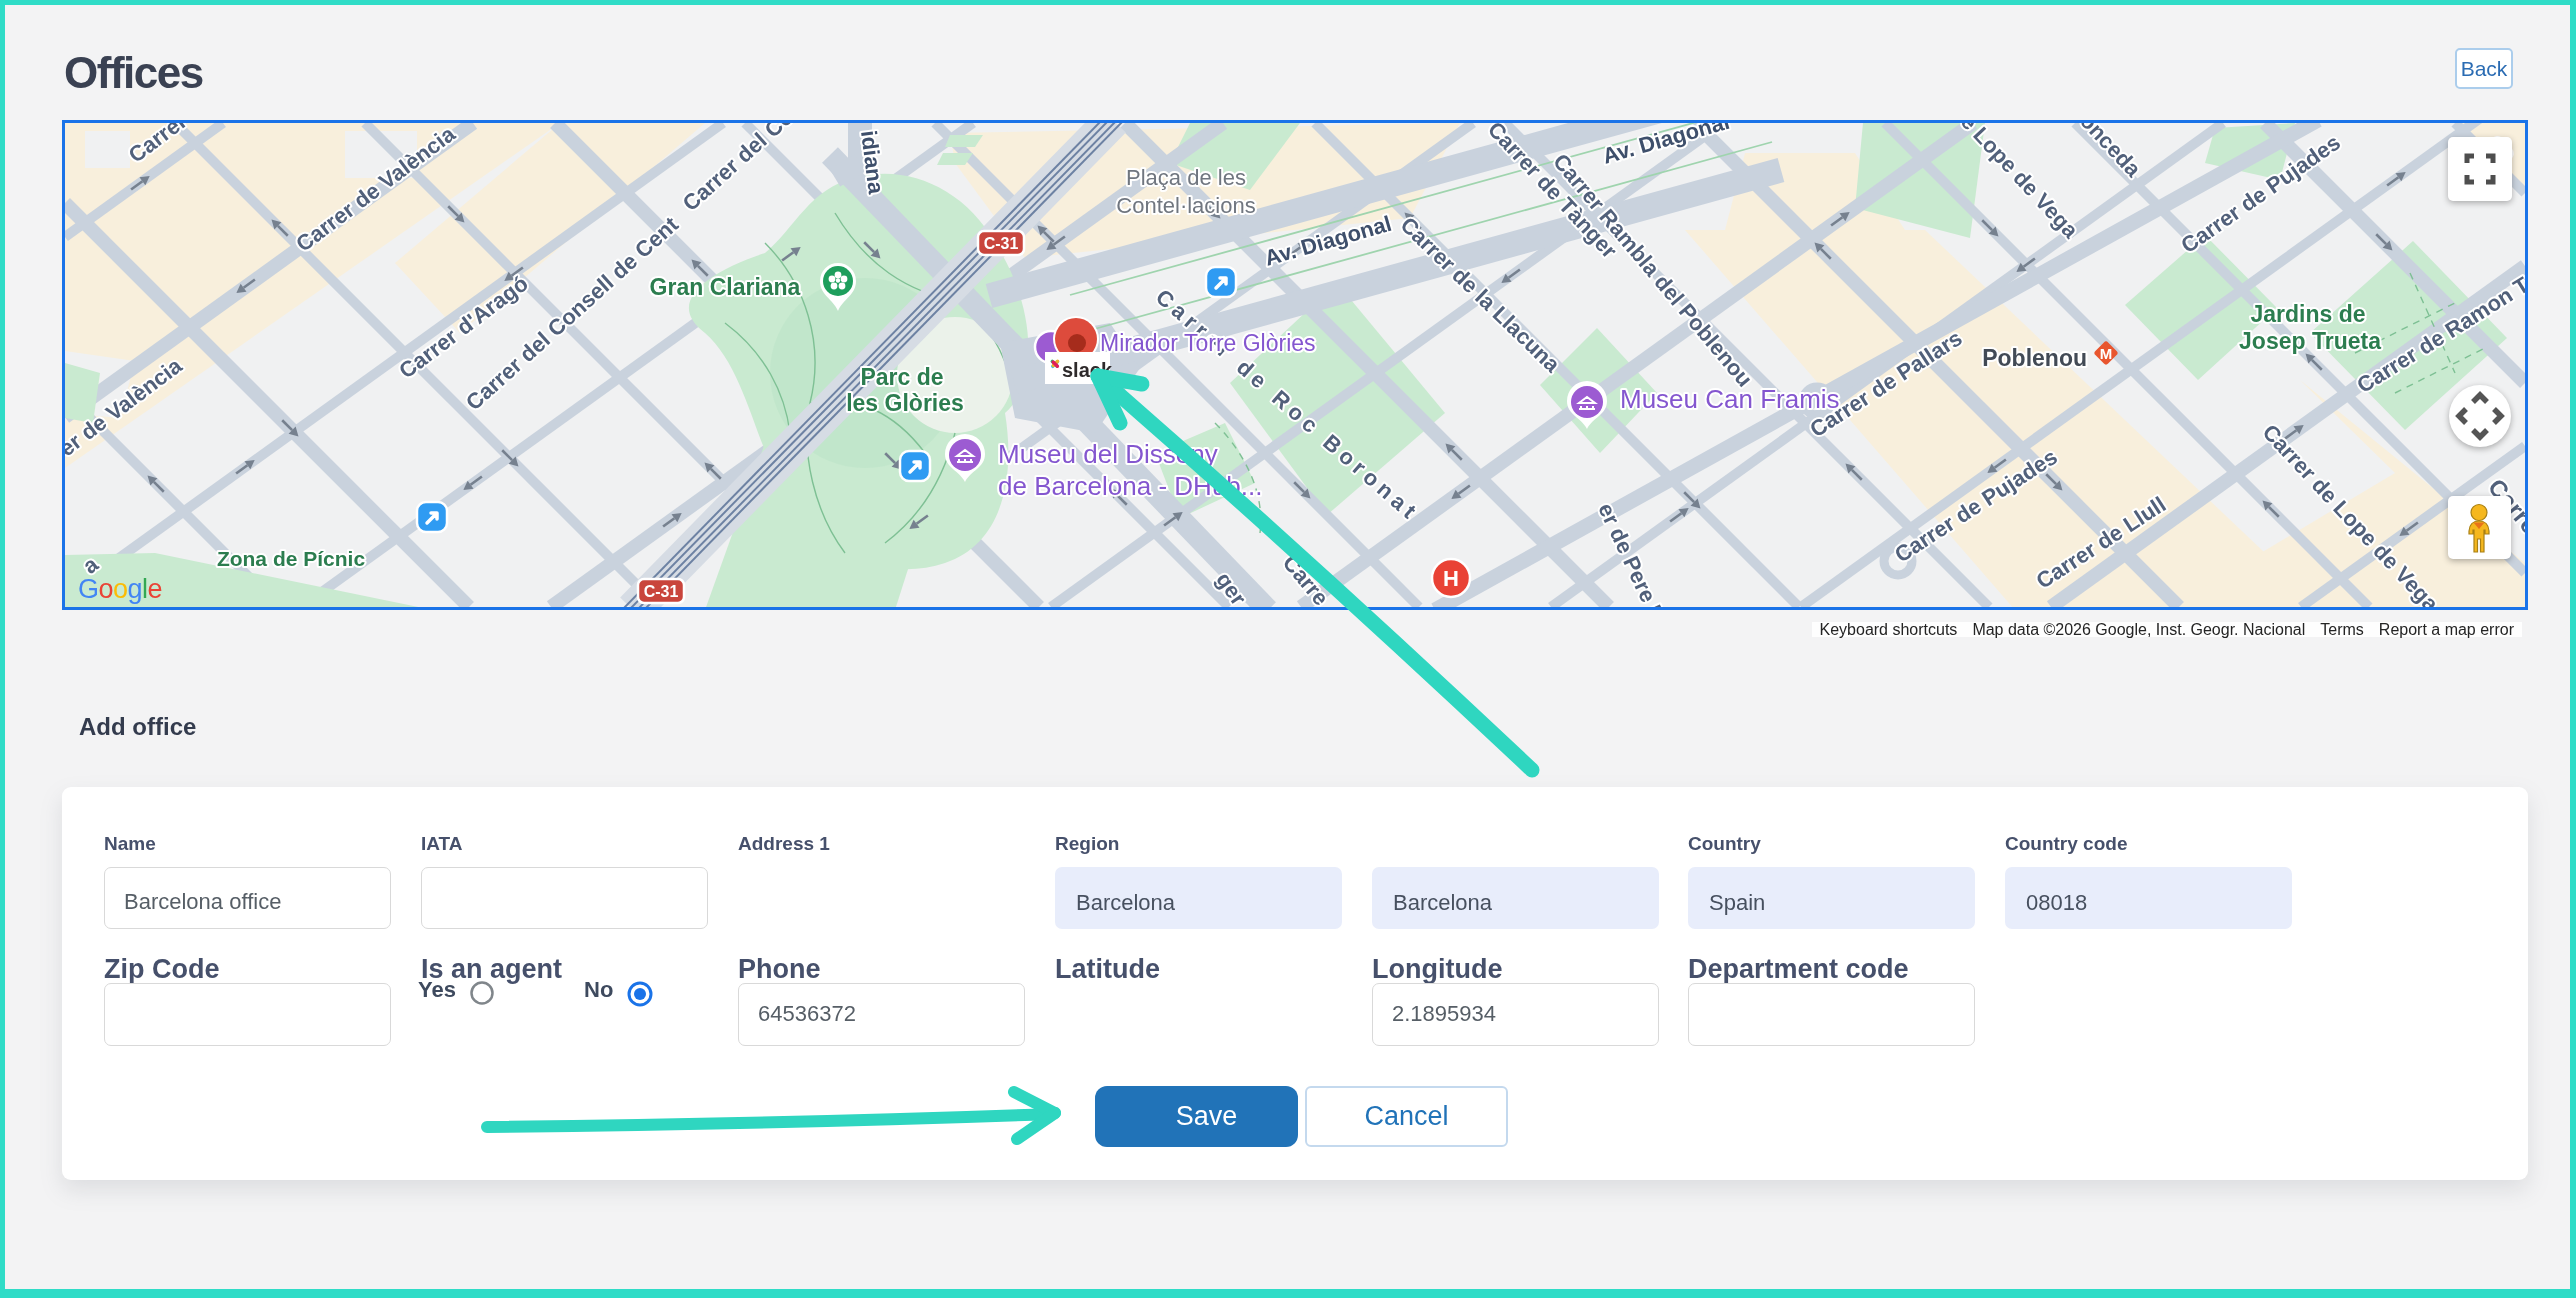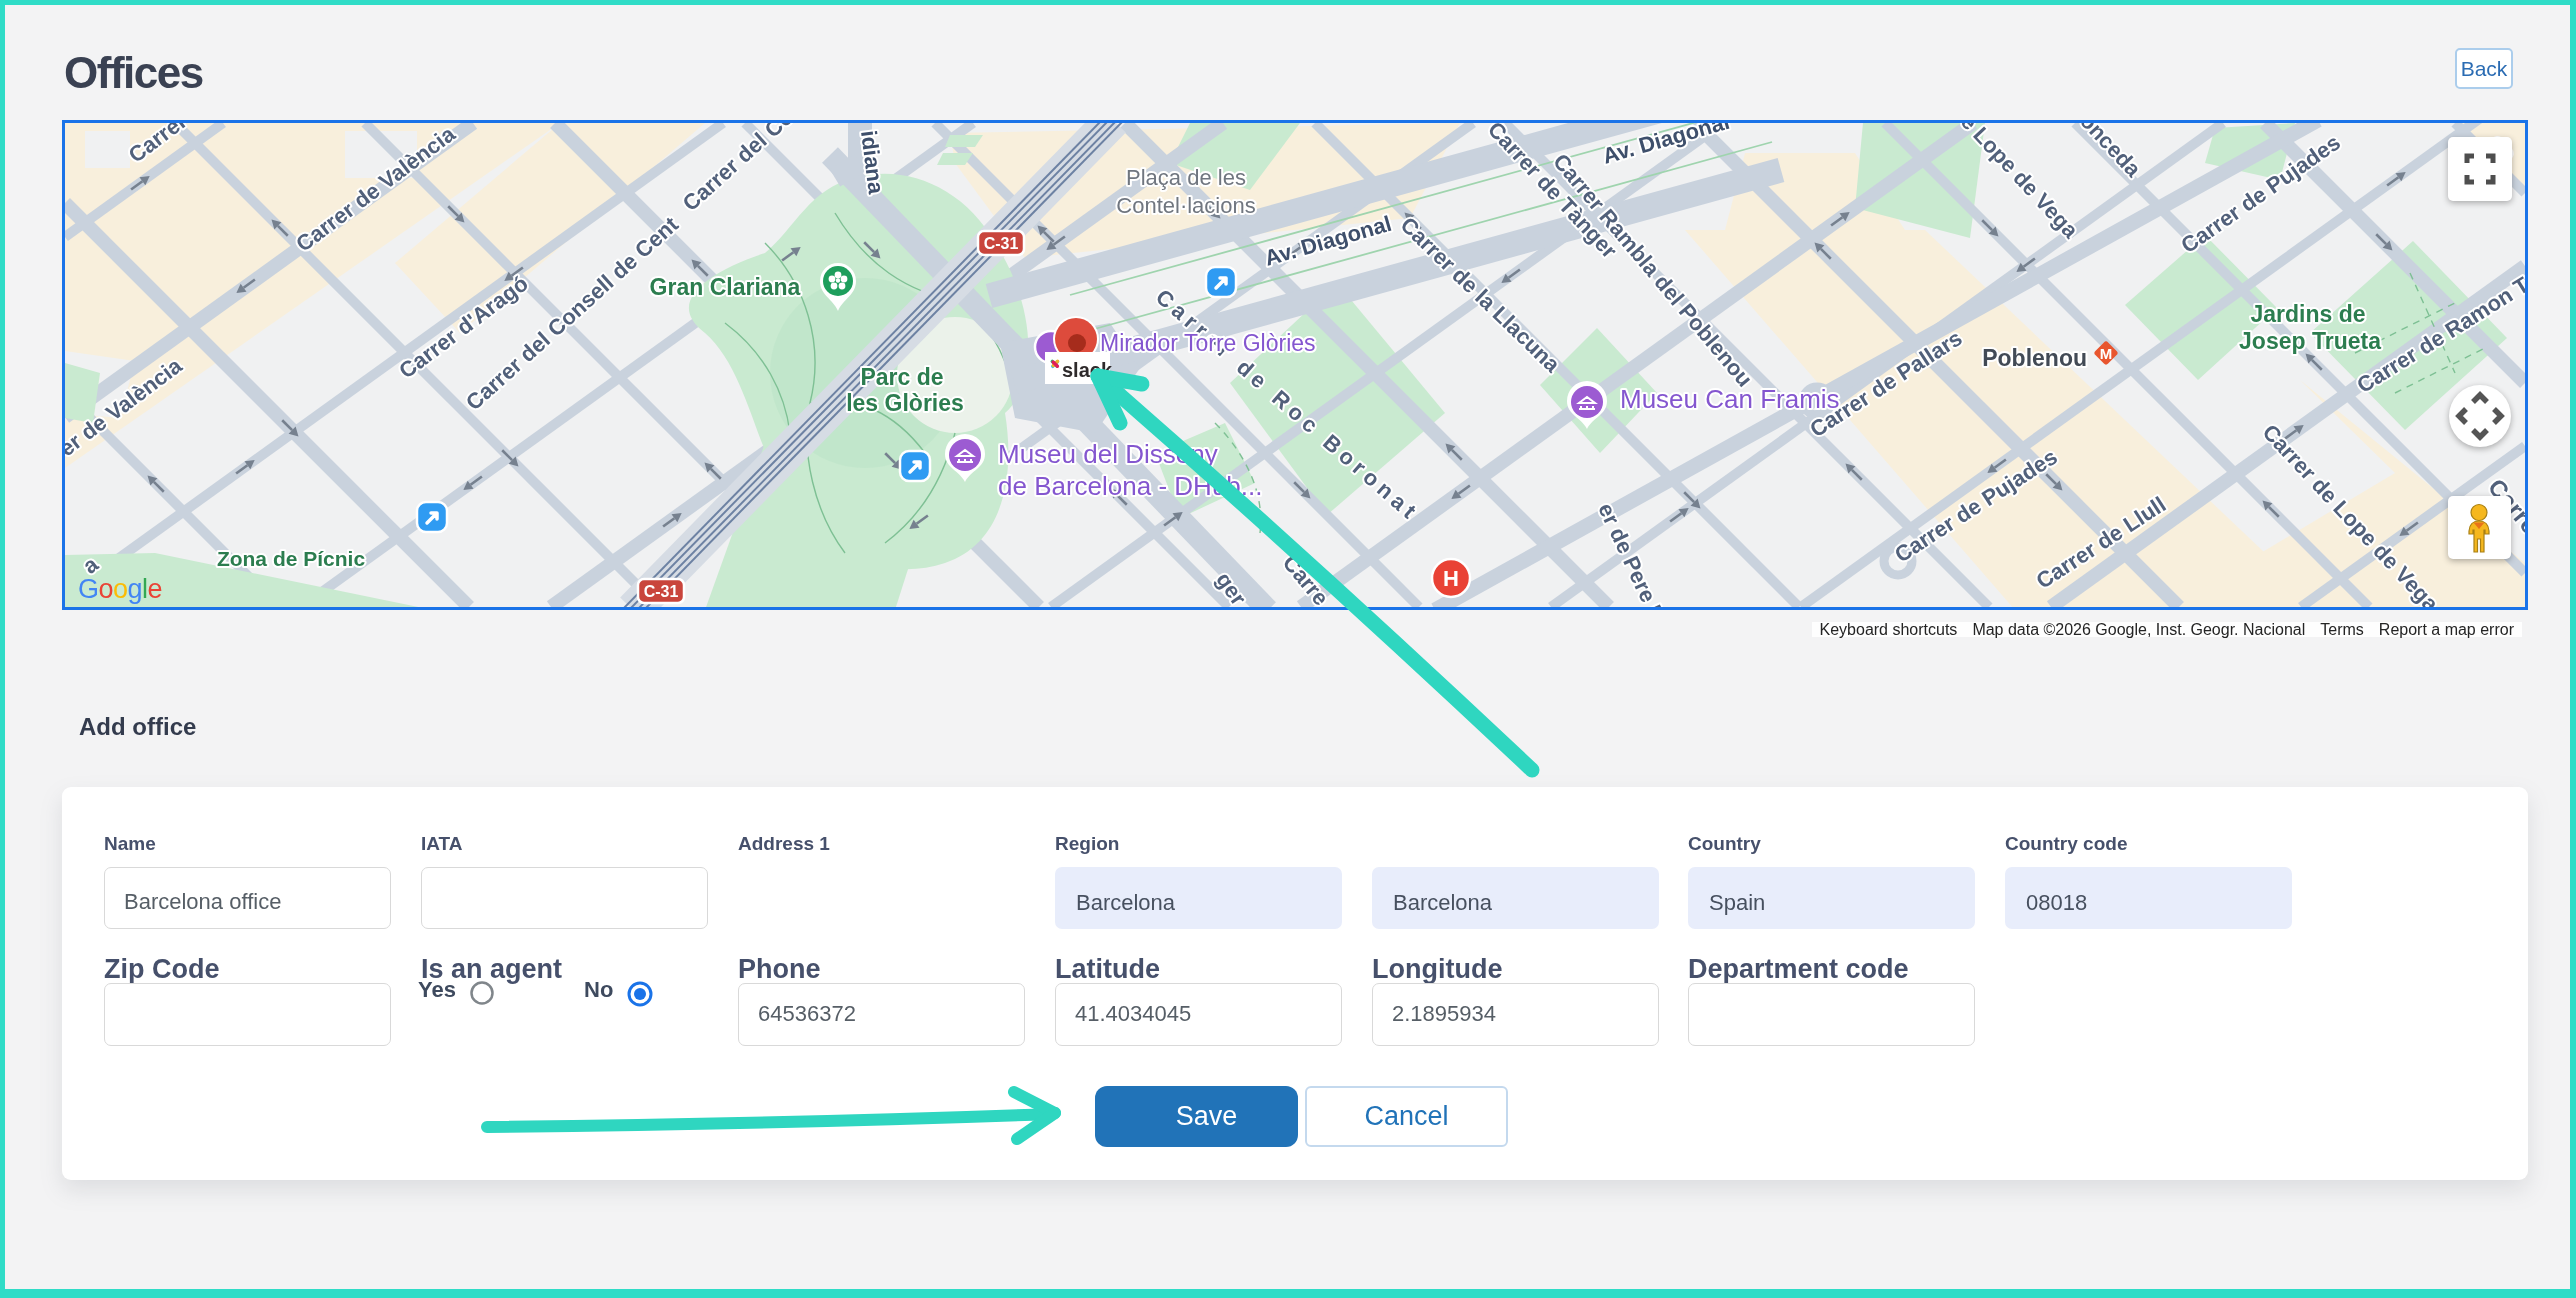--- a/index.html
+++ b/index.html
@@ -464,21 +464,20 @@
 
   <div class="flabel2" style="left:99px;  top:949px;">Zip Code</div>
   <div class="flabel2" style="left:416px; top:949px;">Is an agent</div>
   <div class="flabel2" style="left:733px; top:949px;">Phone</div>
   <div class="flabel2" style="left:1050px;top:949px;">Latitude</div>
   <div class="flabel2" style="left:1367px;top:949px;">Longitude</div>
   <div class="flabel2" style="left:1683px;top:949px;">Department code</div>
 
   <div class="finput r2" style="left:99px;  top:978px;"></div>
   <div class="finput r2" style="left:733px; top:978px;">64536372</div>
-  <div class="finput r2" style="left:1050px;top:978px;">41.4034045</div>
   <div class="finput r2" style="left:1367px;top:978px;">2.1895934</div>
   <div class="finput r2" style="left:1683px;top:978px;"></div>
 
   <div class="abs" style="left:413px; top:972px; font-size:22px; font-weight:700; color:#3e4a5e;">Yes</div>
   <svg class="abs" style="left:464px; top:975px;" width="26" height="26">
       <circle cx="13" cy="13" r="10.5" fill="none" stroke="#80868b" stroke-width="2.5"></circle>
     </svg>
   <div class="abs" style="left:579px; top:972px; font-size:22px; font-weight:700; color:#3e4a5e;">No</div>
   <svg class="abs" style="left:621px; top:975px;" width="28" height="28">
       <circle cx="14" cy="14" r="11" fill="none" stroke="#1a73e8" stroke-width="3"></circle>

